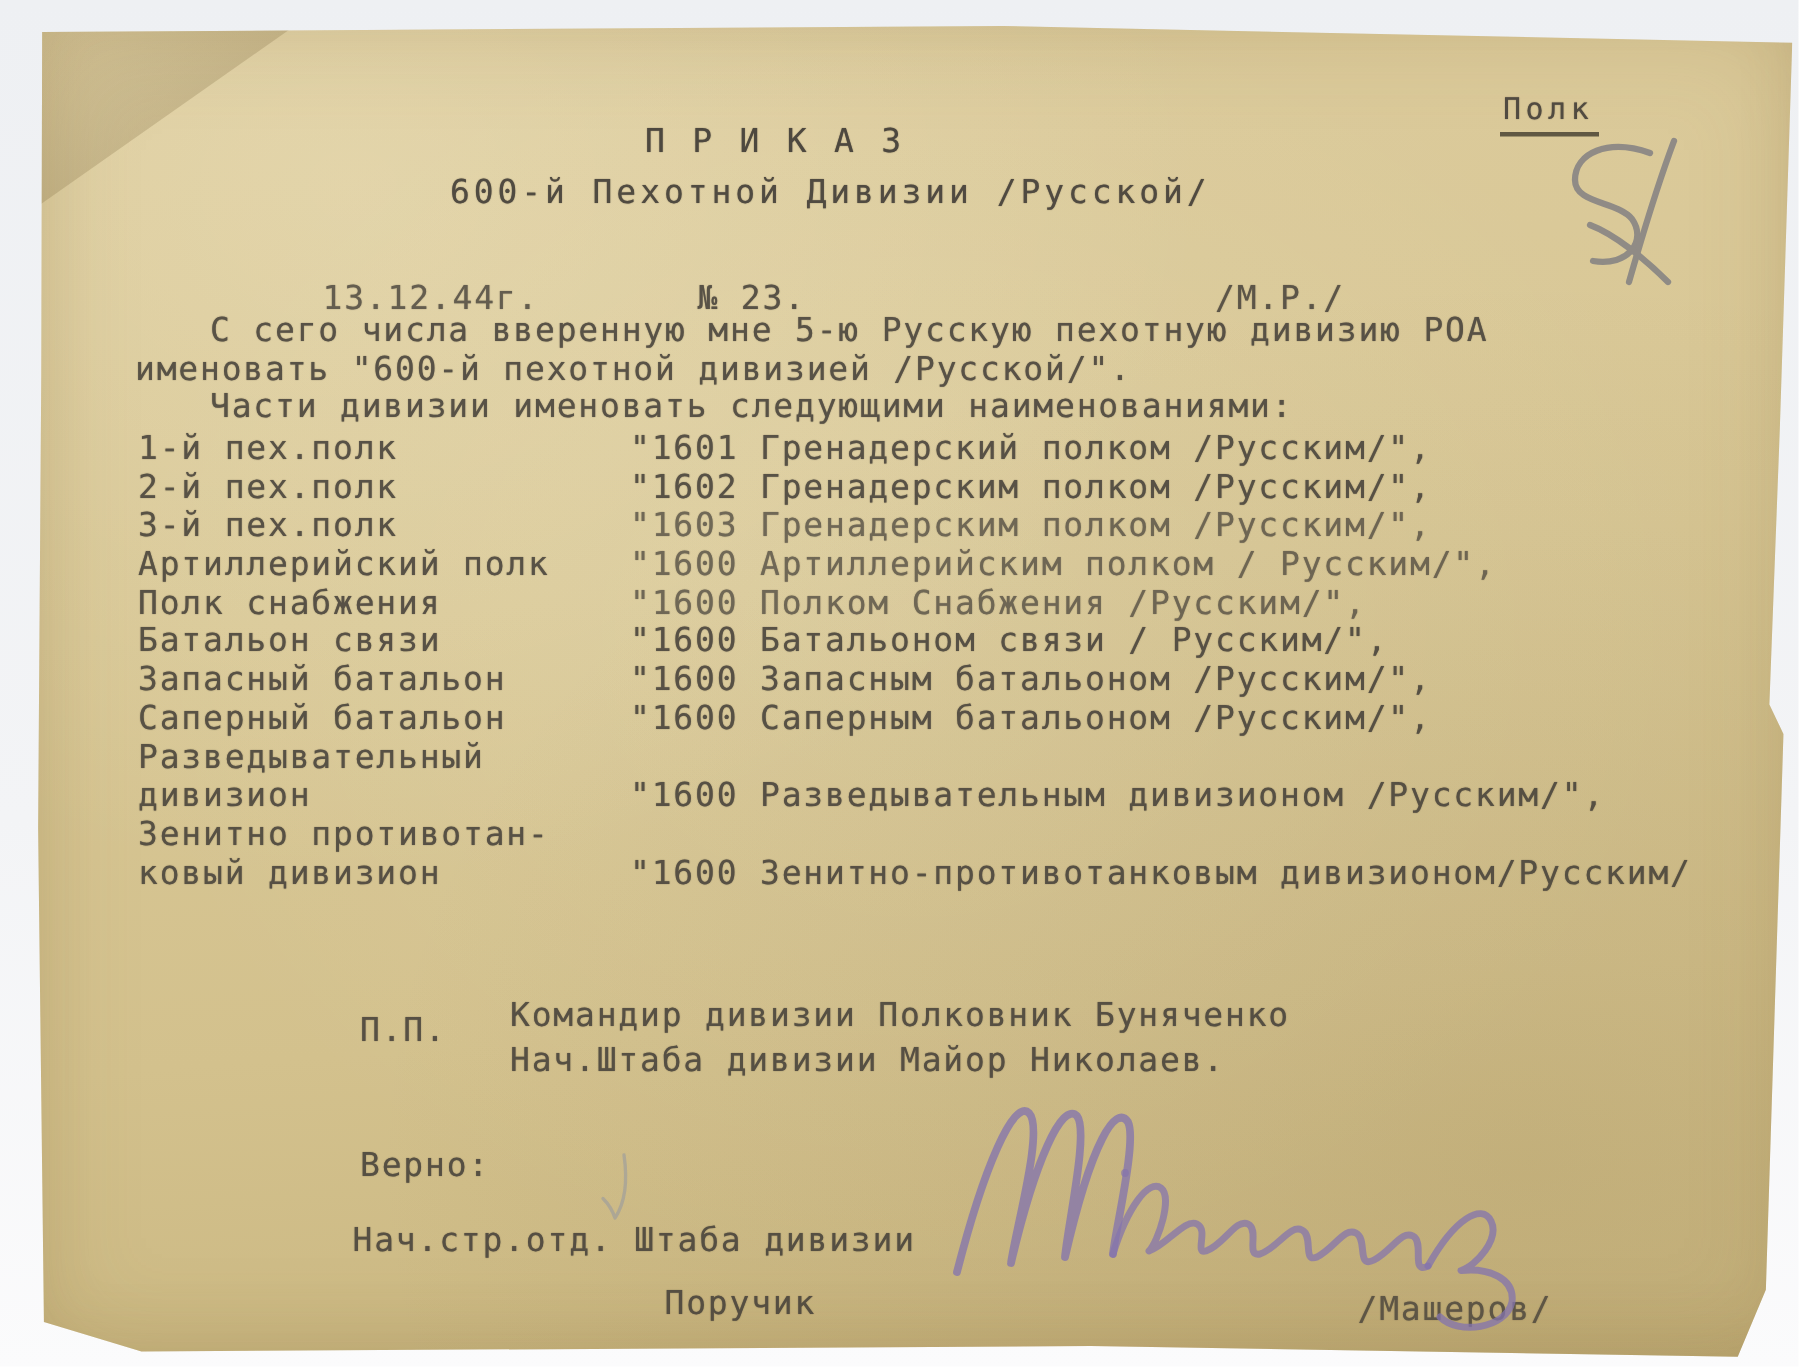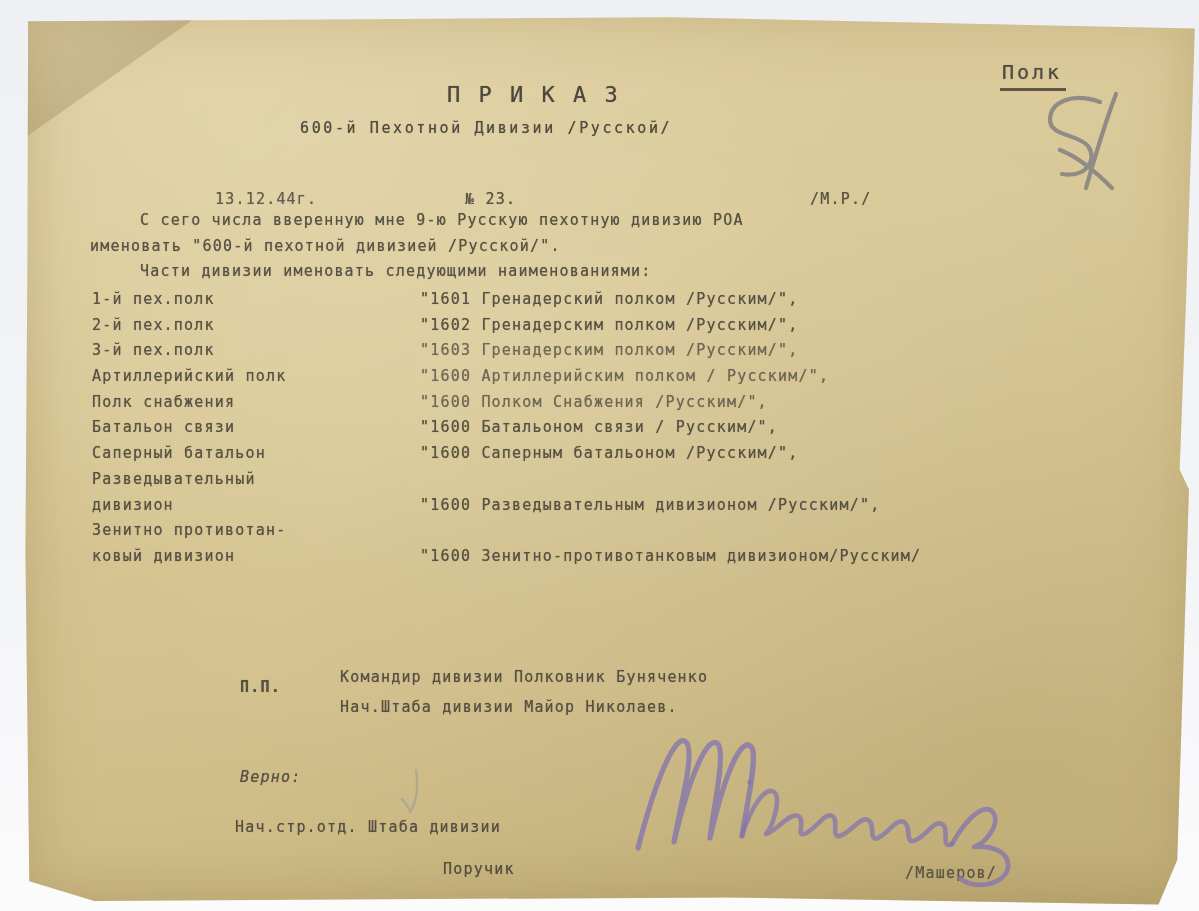--- a/index.html
+++ b/index.html
@@ -18,48 +18,48 @@
     clip-path:polygon(0.35% 0.6%, 55% 0.15%, 99.9% 1.4%, 99.2% 30%, 98.6% 50.8%, 99.4% 53%, 98.4% 94.5%, 96.8% 99.5%, 60% 98.7%, 6% 99.1%, 0.45% 96.9%, 0.12% 60%, 0.3% 26%);
     box-shadow:inset 0 0 70px rgba(135,110,55,0.22), inset 0 -18px 40px rgba(125,100,50,0.12);
   }
   .tape-corner{
     position:absolute;left:2px;top:3px;width:168px;height:118px;
     background:linear-gradient(to bottom right, rgba(150,130,85,0.16) 0%, rgba(125,105,62,0.34) 82%, rgba(95,78,45,0.5) 99%);
     clip-path:polygon(0 0,100% 0,0 100%);
   }
   .t{
     position:absolute;white-space:nowrap;
-    color:#46413a;font-size:15px;line-height:25px;letter-spacing:1.2px;
+    color:#46413a;font-size:22px;line-height:25px;letter-spacing:1.2px;
     text-shadow:0 0 0.8px rgba(72,64,52,0.75);opacity:0.88;
   }
   .copy-stamp{
     left:976px;top:44px;font-size:20px;letter-spacing:3px;opacity:0.92;
     border-bottom:3px solid rgba(62,56,44,0.85);padding:0 4px 3px 2px;
   }
-  .title{left:423px;top:66px;font-size:22px;letter-spacing:2.5px;opacity:0.95;}
+  .title{left:406px;top:66px;font-size:22px;letter-spacing:2.5px;opacity:0.95;}
   .subtitle{left:276px;top:100px;letter-spacing:2.6px;opacity:0.93;}
   .date-line{top:143px;margin-top:28px;}
   .order-date{left:191px;opacity:0.8;}
   .order-number{left:441px;}
   .seal-mark{left:786px;opacity:0.85;text-align:center;}
   .p1{left:116px;top:192px;}
   .p2{left:66px;top:218px;}
   .p3{left:116px;top:243px;}
   .rows{
     position:absolute;left:68px;top:271px;width:1100px;
     display:flex;flex-direction:column;
   }
   .row{display:flex;height:25.7px;line-height:25.7px;}
   .row .unit{width:328px;flex:none;}
   .row .name{white-space:nowrap;}
   .row:nth-child(3) .name,.row:nth-child(4) .name,.row:nth-child(5) .name{opacity:0.82;}
-  .pp{left:216px;top:659px;font-weight:bold;}
+  .pp{left:216px;top:659px;}
   .commander{left:316px;top:649px;}
   .chief{left:316px;top:679px;text-align:right;}
-  .verno{left:216px;top:749px;font-style:italic;}
+  .verno{left:216px;top:749px;}
   .cert-position{left:211px;top:799px;}
   .cert-rank{left:419px;top:841px;}
   .masherov{left:881px;top:845px;opacity:0.8;}
   svg{position:absolute;overflow:visible;}
   .sig-svg{left:606px;top:700px;}
   .pencil-svg{left:1006px;top:72px;}
   .check-svg{left:374px;top:752px;}
 </style>
 </head>
 <body>
@@ -77,21 +77,21 @@
     </g>
   </svg>
 
   <div class="t title">П Р И К А З</div>
   <div class="t subtitle">600-й Пехотной Дивизии /Русской/</div>
 
   <div class="t date-line order-date">13.12.44г.</div>
   <div class="t date-line order-number">№ 23.</div>
   <div class="t date-line seal-mark">/М.Р./</div>
 
-  <div class="t p1">С сего числа вверенную мне 9-ю Русскую пехотную дивизию РОА</div>
+  <div class="t p1">С сего числа вверенную мне 5-ю Русскую пехотную дивизию РОА</div>
   <div class="t p2">именовать "600-й пехотной дивизией /Русской/".</div>
   <div class="t p3">Части дивизии именовать следующими наименованиями:</div>
 
   <div class="t rows">
     <div class="row">
         <span class="unit">1-й пех.полк</span>
         <span class="name">"1601 Гренадерский полком /Русским/",</span>
       </div>
     <div class="row">
         <span class="unit">2-й пех.полк</span>
@@ -105,20 +105,24 @@
         <span class="unit">Артиллерийский полк</span>
         <span class="name">"1600 Артиллерийским полком / Русским/",</span>
       </div>
     <div class="row">
         <span class="unit">Полк снабжения</span>
         <span class="name">"1600 Полком Снабжения /Русским/",</span>
       </div>
     <div class="row">
         <span class="unit">Батальон связи</span>
         <span class="name">"1600 Батальоном связи / Русским/",</span>
+      </div>
+    <div class="row">
+        <span class="unit">Запасный батальон</span>
+        <span class="name">"1600 Запасным батальоном /Русским/",</span>
       </div>
     <div class="row">
         <span class="unit">Саперный батальон</span>
         <span class="name">"1600 Саперным батальоном /Русским/",</span>
       </div>
     <div class="row">
         <span class="unit">Разведывательный</span>
         <span class="name"></span>
       </div>
     <div class="row">

